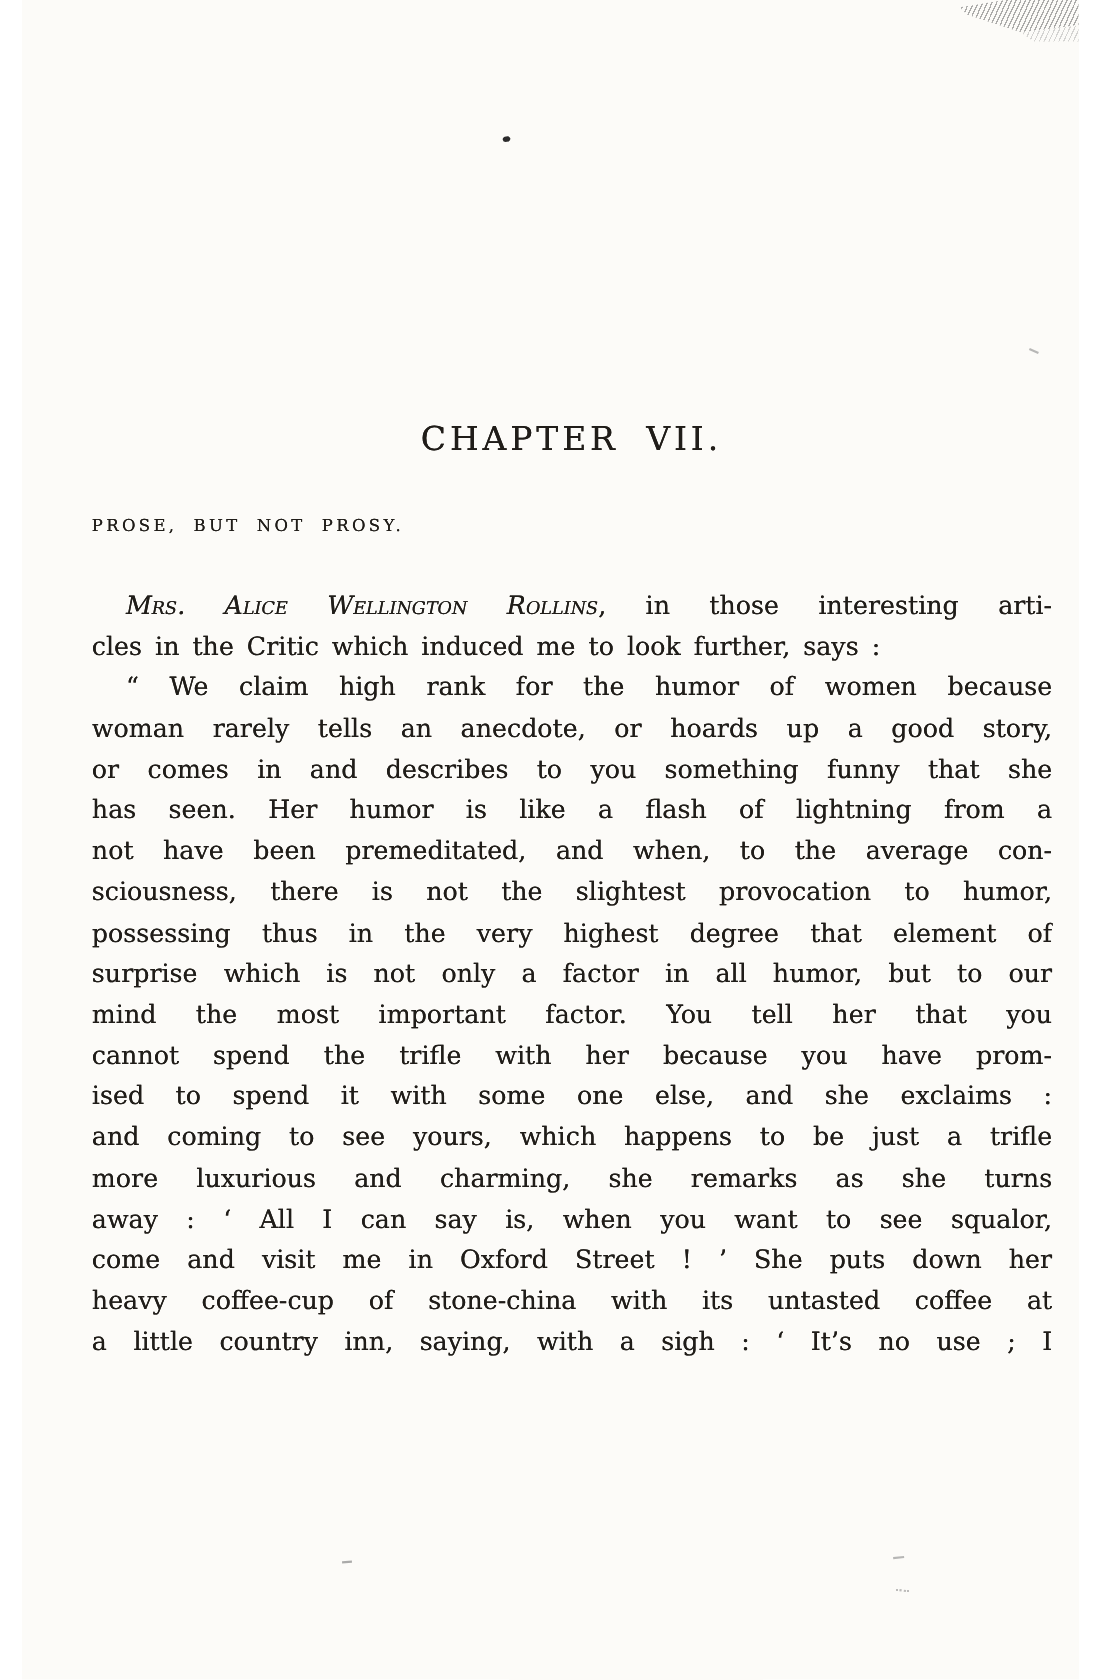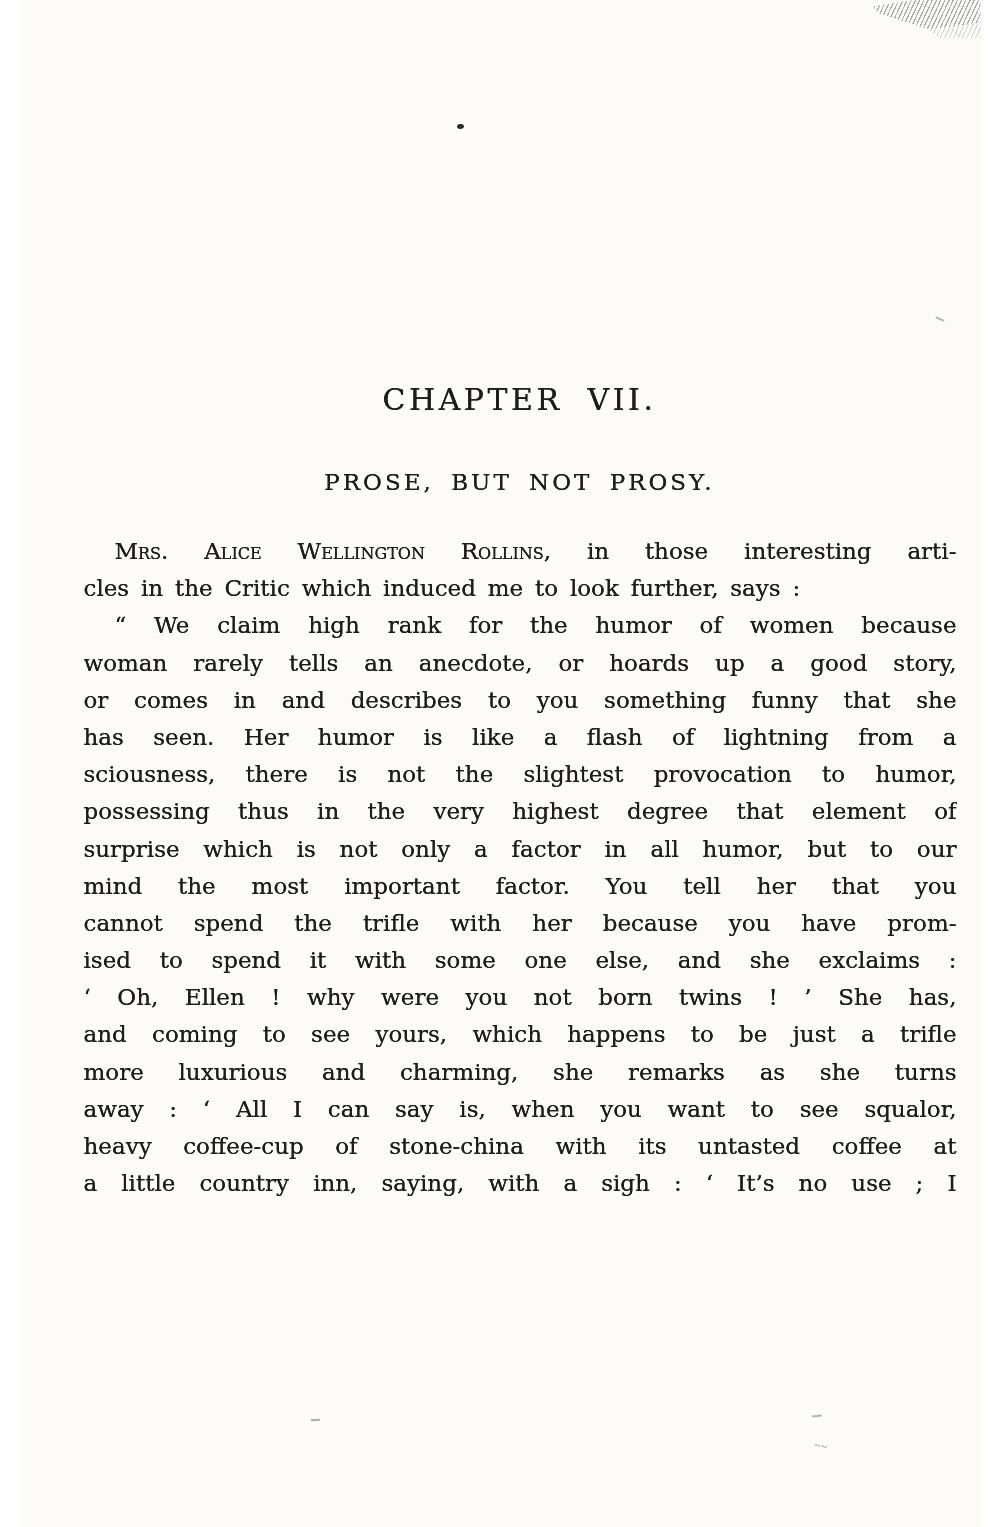--- a/index.html
+++ b/index.html
@@ -20,43 +20,43 @@
     top: 382px; left: 64px; width: 872px;
     text-align: center;
     font-size: 30px;
     letter-spacing: 3.5px;
     word-spacing: 12px;
     text-shadow: 0 0 0.4px currentColor;
   }
   .chapter-subtitle {
     position: absolute;
     top: 469px; left: 64px; width: 872px;
-    text-align: center;
-    font-size: 23px;
+    text-align: left;
+    font-size: 15px;
     letter-spacing: 3px;
     word-spacing: 7px;
     text-shadow: 0 0 0.3px currentColor;
   }
   .body-text {
     position: absolute;
     top: 533px; left: 64px; width: 873px;
     font-size: 23px;
     text-shadow: 0 0 0.35px currentColor;
   }
   .line {
     height: 37.2px;
     line-height: 37.2px;
     text-align: justify;
     text-align-last: justify;
     white-space: normal;
     overflow: hidden;
   }
   .line.indent { padding-left: 31px; }
   .line.no-just { text-align-last: left; word-spacing: 4.5px; }
-  .sc { font-variant: small-caps; }
+  .sc { font-variant: small-caps; font-style: italic; }
   .it { }
 
   
   .printers-dot {
     position: absolute;
     left: 437px; top: 124px;
     width: 7px; height: 5px;
     background: #2b2b2b;
     border-radius: 50%;
     transform: rotate(-8deg);
@@ -123,30 +123,31 @@
 
   <div class="chapter-subtitle">PROSE, BUT NOT PROSY.</div>
 
   <div class="body-text">
       <div class="line indent"><span class="sc">Mrs. Alice Wellington Rollins</span><span>, in those interesting arti-</span></div>
       <div class="line no-just"><span>cles in the </span><span class="it">Critic</span><span> which induced me to look further, says :</span></div>
       <div class="line indent"><span>“ We claim high rank for the humor of women because</span></div>
       <div class="line"><span>woman rarely tells an anecdote, or hoards up a good story,</span></div>
       <div class="line"><span>or comes in and describes to you something funny that she</span></div>
       <div class="line"><span>has seen.  Her humor is like a flash of lightning from a</span></div>
+      <div class="line"><span>not have been premeditated, and when, to the average con-</span></div>
       <div class="line"><span>sciousness, there is not the slightest provocation to humor,</span></div>
       <div class="line"><span>possessing thus in the very highest degree that element of</span></div>
       <div class="line"><span>surprise which is not only a factor in all humor, but to our</span></div>
       <div class="line"><span>mind the most important factor.  You tell her that you</span></div>
       <div class="line"><span>cannot spend the trifle with her because you have prom-</span></div>
       <div class="line"><span>ised to spend it with some one else, and she exclaims :</span></div>
-      <div class="line"><span>‘ Oh, Ellen ! why were you not born twins ! ’  She has,</span></div>
       <div class="line"><span>and coming to see yours, which happens to be just a trifle</span></div>
       <div class="line"><span>more luxurious and charming, she remarks as she turns</span></div>
       <div class="line"><span>away : ‘ All I can say is, when you want to see </span><span class="it">squalor</span><span>,</span></div>
+      <div class="line"><span>come and visit me in Oxford Street ! ’  She puts down her</span></div>
       <div class="line"><span>heavy coffee-cup of stone-china with its untasted coffee at</span></div>
       <div class="line"><span>a little country inn, saying, with a sigh : ‘ It’s no use ; I</span></div>
     </div>
 
   <div class="speck speck-right-edge"></div>
   <div class="speck speck-bottom-left"></div>
   <div class="speck speck-bottom-right-1"></div>
   <div class="speck speck-bottom-right-2"></div>
 
 </div>

